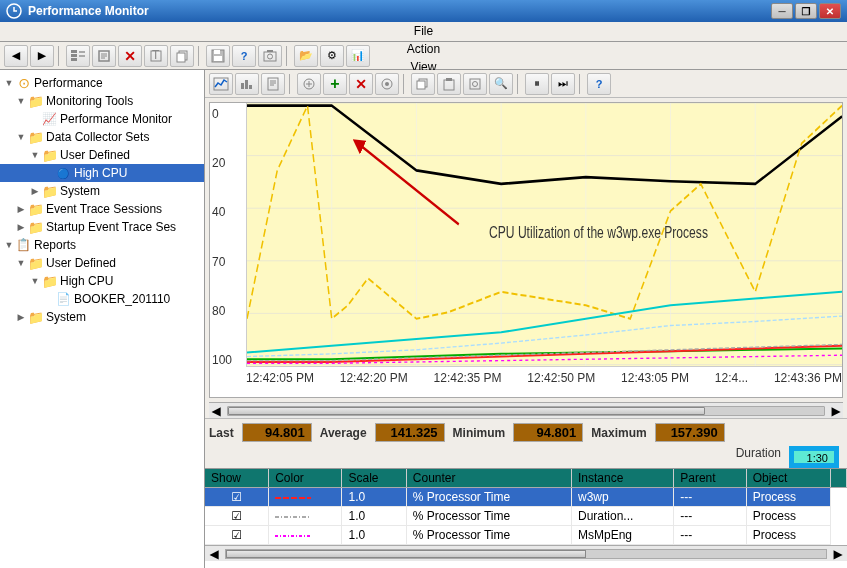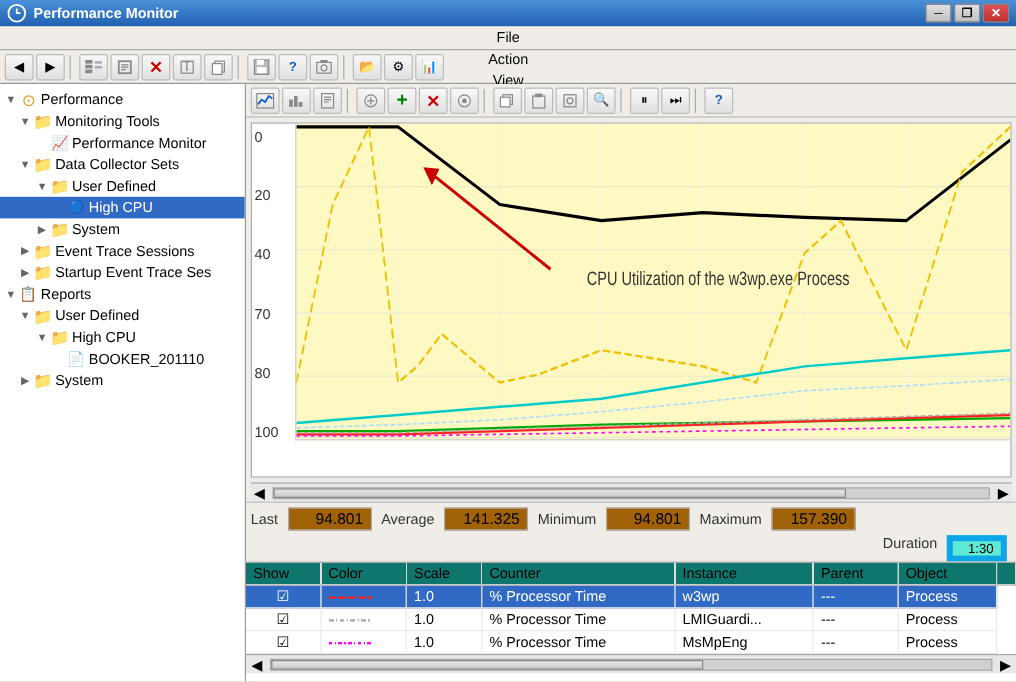--- a/index.html
+++ b/index.html
@@ -193,20 +193,21 @@
     
     .stats-row {
       height: 28px;
       background: #f0ede8;
       border-top: 1px solid #bbb;
       display: flex;
       align-items: center;
       padding: 0 4px;
       gap: 8px;
       font-size: 11px;
+      font-weight: bold;
     }
     .stat-label { color: #333; }
     .stat-value {
       background: #a16207;
       border: 1px solid #aaa;
       padding: 1px 6px;
       min-width: 70px;
       text-align: right;
       font-size: 13px;
     }
@@ -572,20 +573,29 @@
 
             <line x1="210" y1="90" x2="110" y2="30" stroke="#cc0000" stroke-width="2" marker-end="url(#arrowhead)"></line>
             <defs>
               <marker id="arrowhead" markerWidth="6" markerHeight="6" refX="3" refY="3" orient="auto">
                 <path d="M0,0 L0,6 L6,3 z" fill="#cc0000"></path>
               </marker>
             </defs>
           </svg>
         </div>
 
+        <div class="x-axis">
+          <span>12:42:05 PM</span>
+          <span>12:42:20 PM</span>
+          <span>12:42:35 PM</span>
+          <span>12:42:50 PM</span>
+          <span>12:43:05 PM</span>
+          <span>12:4...</span>
+          <span>12:43:36 PM</span>
+        </div>
       </div>
     </div>
 
     <div class="chart-scrollbar">
       <div style="width:14px; text-align:center; cursor:pointer;">◀</div>
       <div class="scrollbar-track">
         <div class="scrollbar-thumb"></div>
       </div>
       <div style="width:14px; text-align:center; cursor:pointer;">▶</div>
     </div>
@@ -628,21 +638,21 @@
             <td>% Processor Time</td>
             <td>w3wp</td>
             <td>---</td>
             <td>Process</td>
           </tr>
           <tr>
             <td class="check-cell">☑</td>
             <td><span style="background: repeating-linear-gradient(to right, #aaaaaa 0px, #aaaaaa 4px, transparent 4px, transparent 6px, #aaaaaa 6px, #aaaaaa 7px, transparent 7px, transparent 9px); height:2px; display:inline-block; width:36px; vertical-align:middle;"></span></td>
             <td>1.0</td>
             <td>% Processor Time</td>
-            <td>LMIGuardi...</td>
+            <td>Duration...</td>
             <td>---</td>
             <td>Process</td>
           </tr>
           <tr>
             <td class="check-cell">☑</td>
             <td><span style="background: repeating-linear-gradient(to right, #ff00ff 0px, #ff00ff 3px, transparent 3px, transparent 5px, #ff00ff 5px, #ff00ff 6px, transparent 6px, transparent 8px); height:2px; display:inline-block; width:36px; vertical-align:middle;"></span></td>
             <td>1.0</td>
             <td>% Processor Time</td>
             <td>MsMpEng</td>
             <td>---</td>

